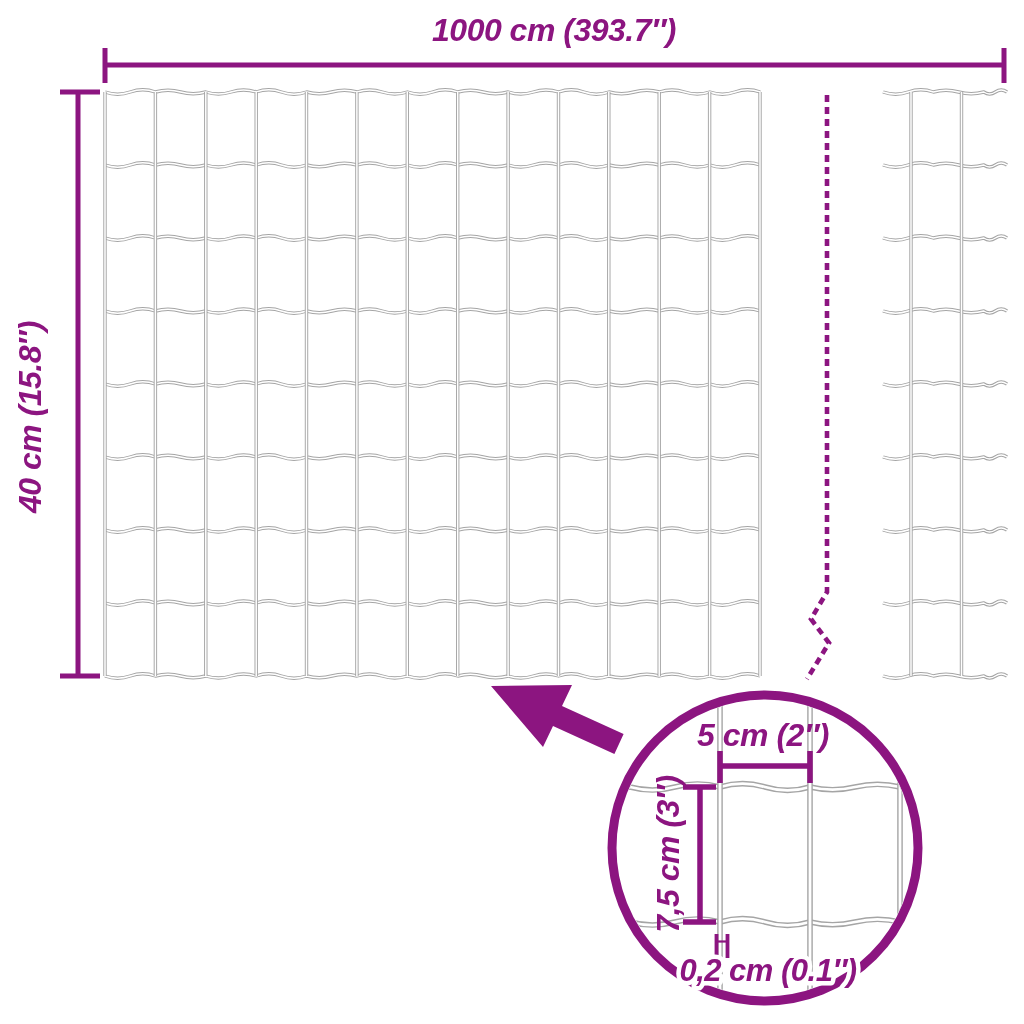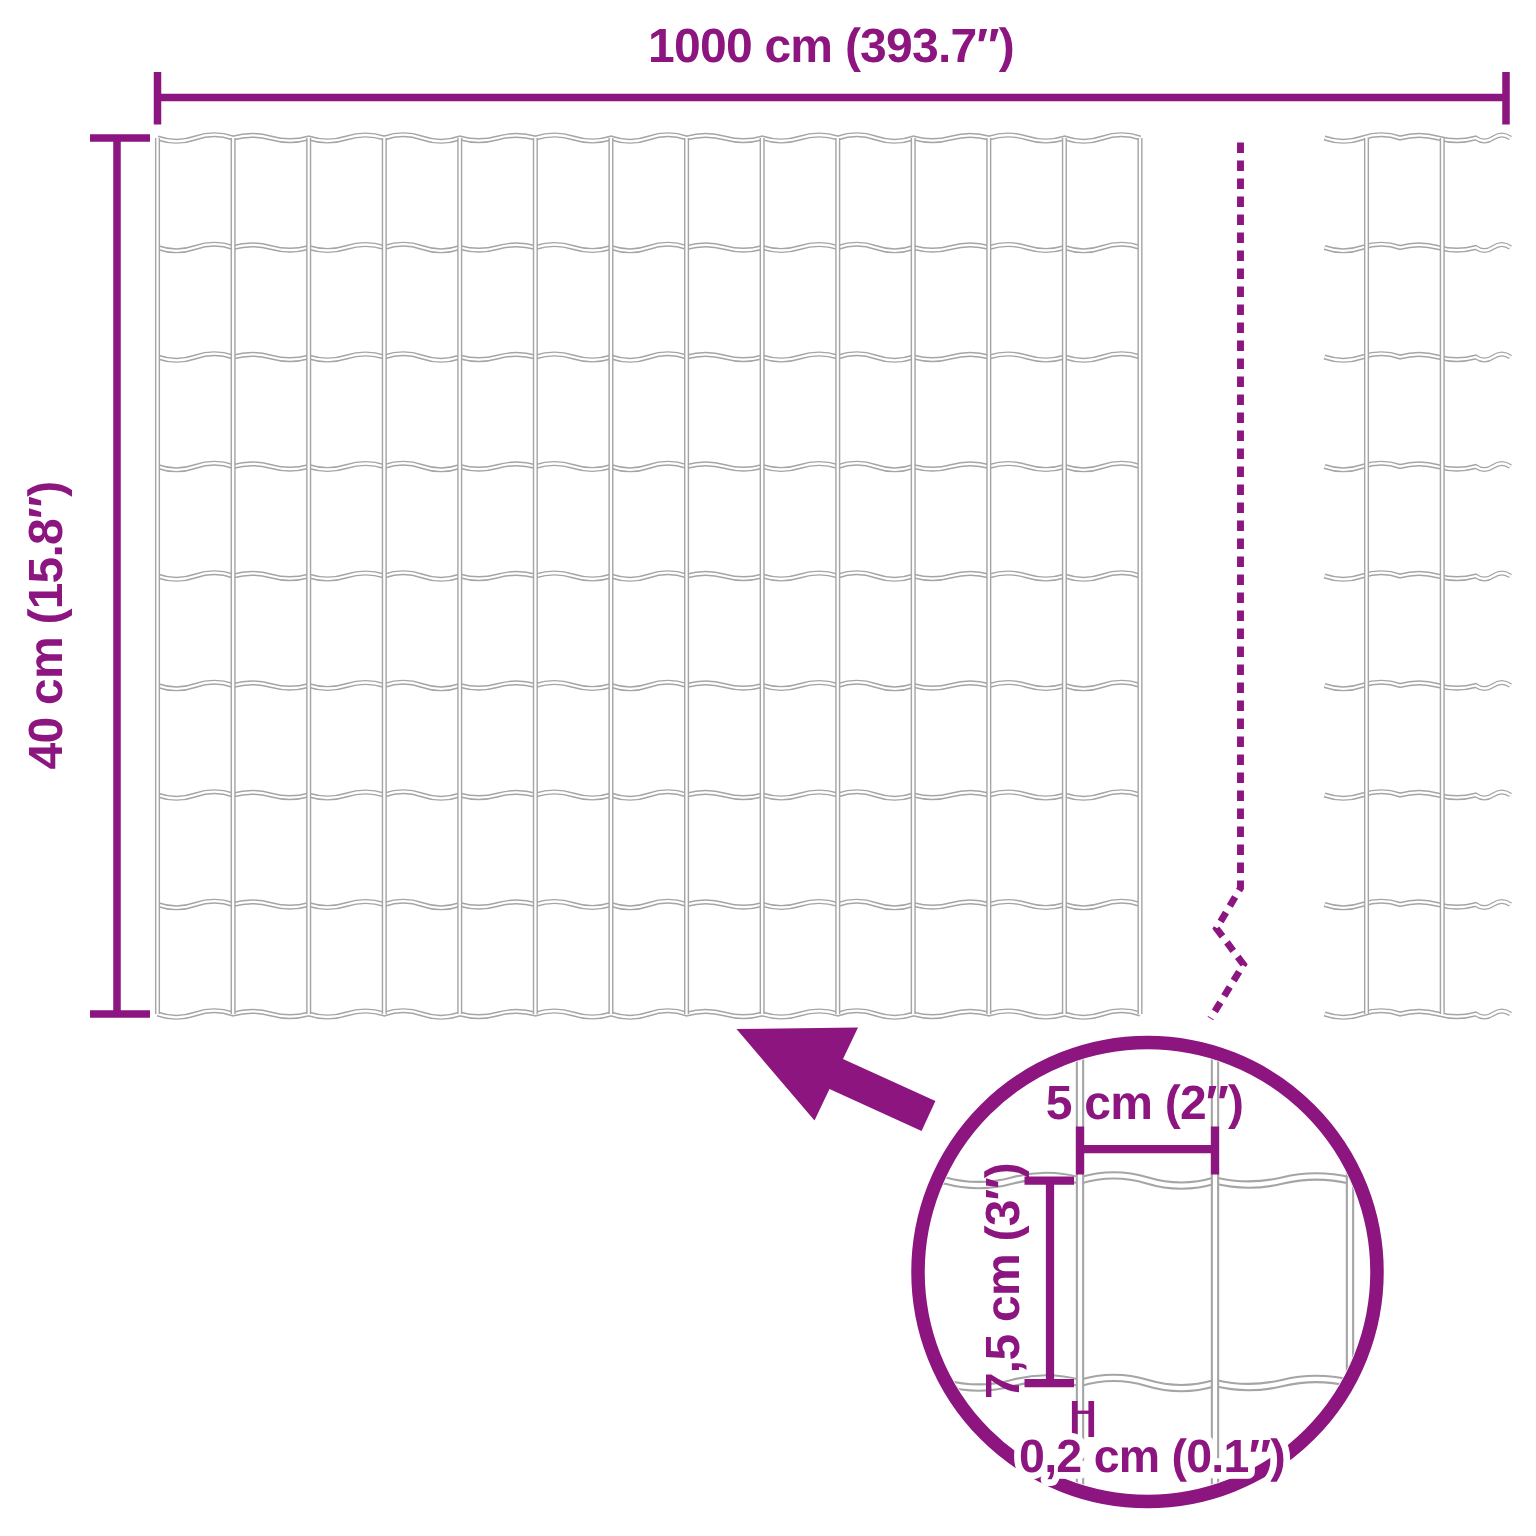--- a/index.html
+++ b/index.html
@@ -9,20 +9,21 @@
     width: 1024px;
     height: 1024px;
     overflow: hidden;
     font-family: "Liberation Sans", sans-serif;
   }
   #stage {
     position: relative;
     width: 820px;
     height: 1024px;
     background: var(--background, #fff);
+    font-style: italic;
   }
   svg { display: block; }
 
   
   .dim {
     stroke: var(--accent, #8C1580);
     stroke-width: 5;
     fill: none;
     stroke-linecap: butt;
   }

